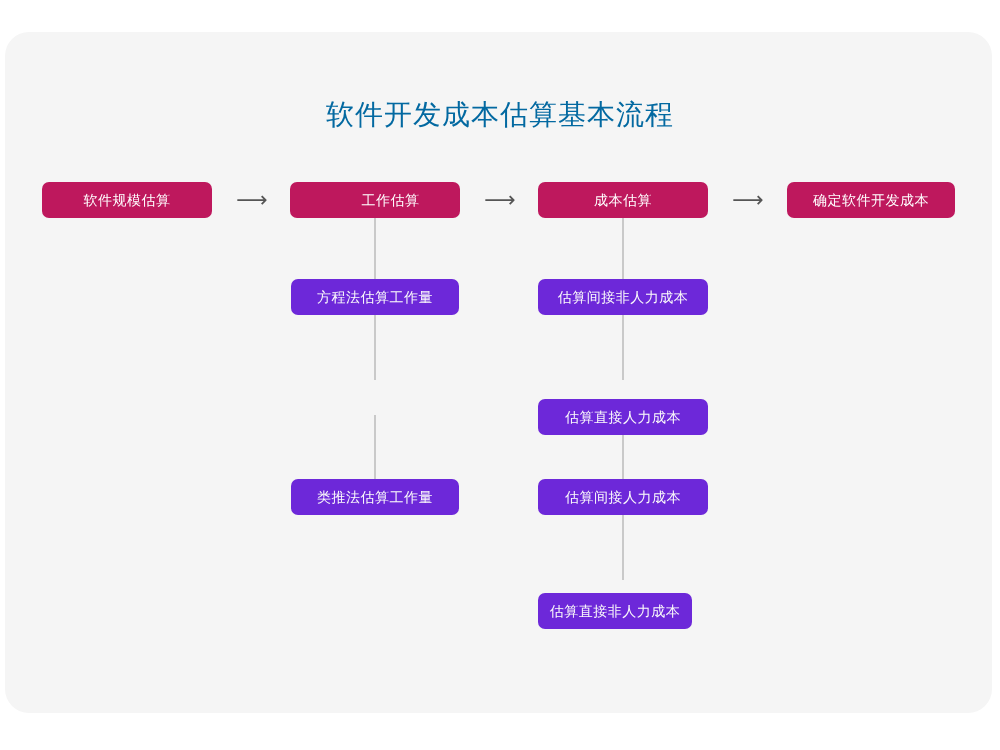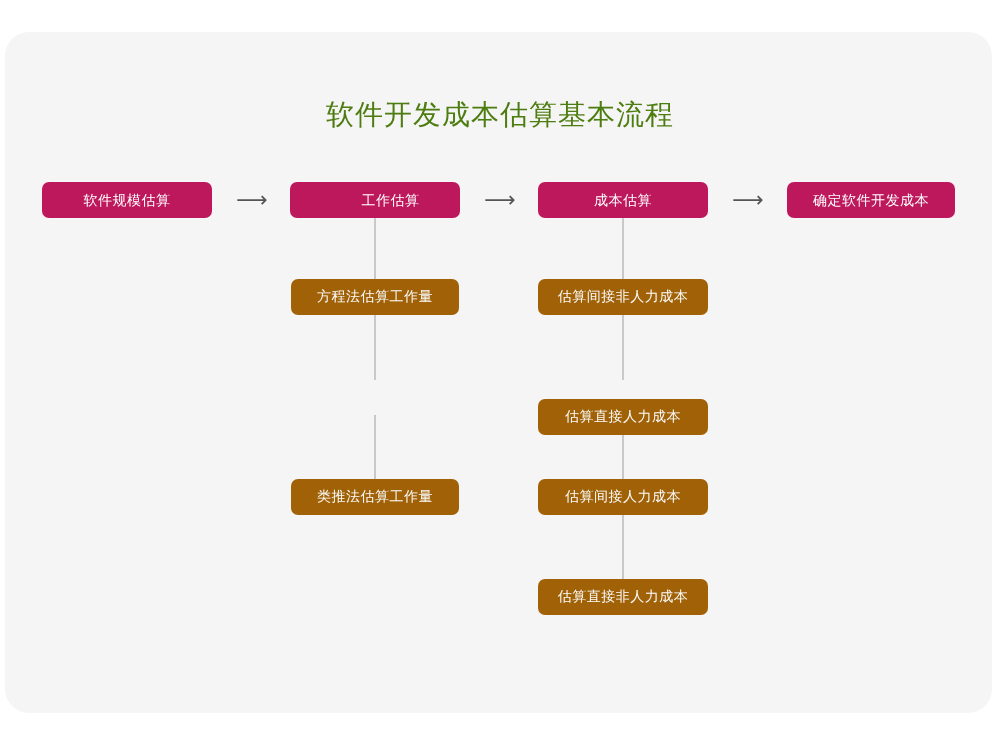--- a/index.html
+++ b/index.html
@@ -35,21 +35,21 @@
 
   .title {
     position: absolute;
     left: 0;
     top: 93px;
     width: 1000px;
     text-align: center;
     font-size: 28px;
     line-height: 44px;
     letter-spacing: 1px;
-    color: #4d7c0f;
+    color: #0369a1;
     font-weight: 400;
     white-space: nowrap;
   }
 
   
   .node {
     position: absolute;
     box-sizing: border-box;
     height: 36px;
     line-height: 36px;
@@ -58,23 +58,22 @@
     letter-spacing: 0.5px;
     border-radius: 7px;
     white-space: nowrap;
     overflow: hidden;
   }
   .node.primary {
     background: #be185d;
     color: #ffffff;
   }
   .node.secondary {
-    background: #a16207;
+    background: #6d28d9;
     color: #fbfbfb;
-    font-family: Liberation Mono, monospace;
   }
 
   
   .vline {
     position: absolute;
     width: 2px;
     background: #c9c9c9;
   }
 
   .arrow {
@@ -124,15 +123,15 @@
   <div class="vline" style="left:622px; top:315px; height:65px;"></div>
   <div class="vline" style="left:622px; top:415px; height:65px;"></div>
   <div class="vline" style="left:622px; top:515px; height:65px;"></div>
 
   <div class="node secondary" style="left:538px; top:279px; width:170px;">估算间接非人力成本</div>
 
   <div class="node secondary" style="left:538px; top:379px; width:170px;margin-top:20px;">估算直接人力成本</div>
 
   <div class="node secondary" style="left:538px; top:479px; width:170px;">估算间接人力成本</div>
 
-  <div class="node secondary" style="left:538px; top:579px; width:170px;">估算直接非人力成本</div>
+  <div class="node secondary" style="left:538px; top:593px; width:154px;">估算直接非人力成本</div>
 
 </div>
 
 </body></html>

